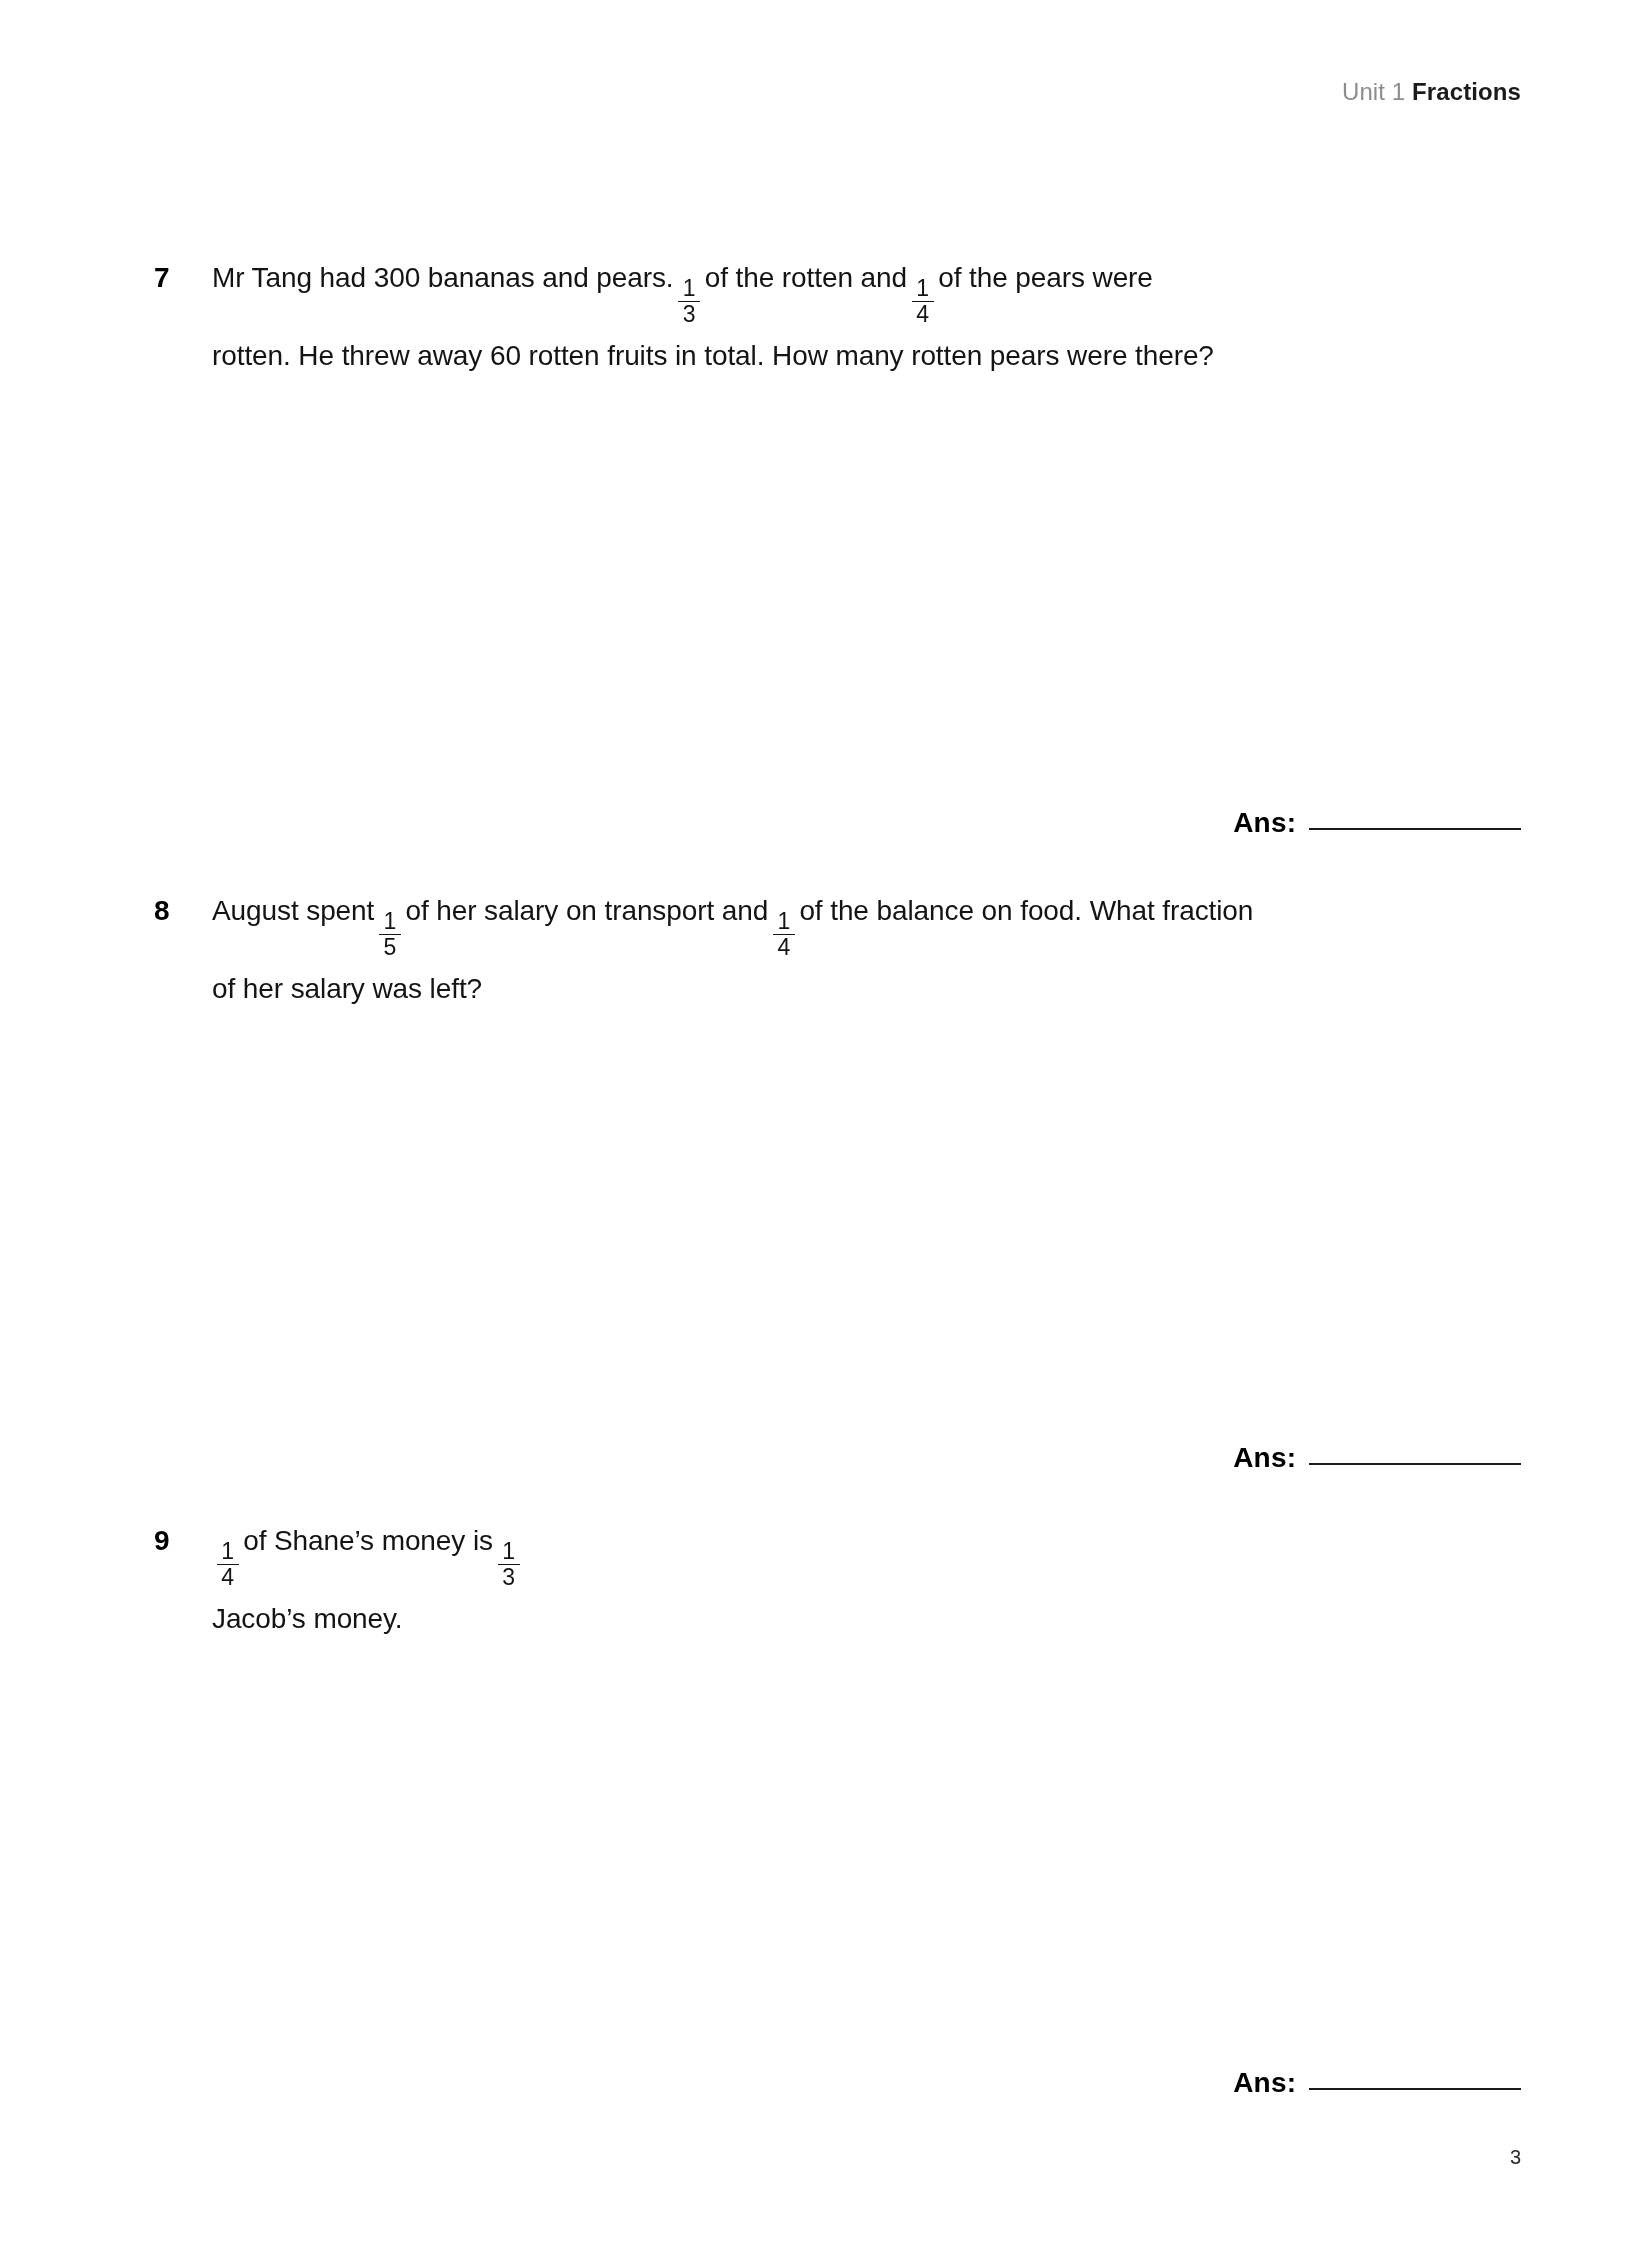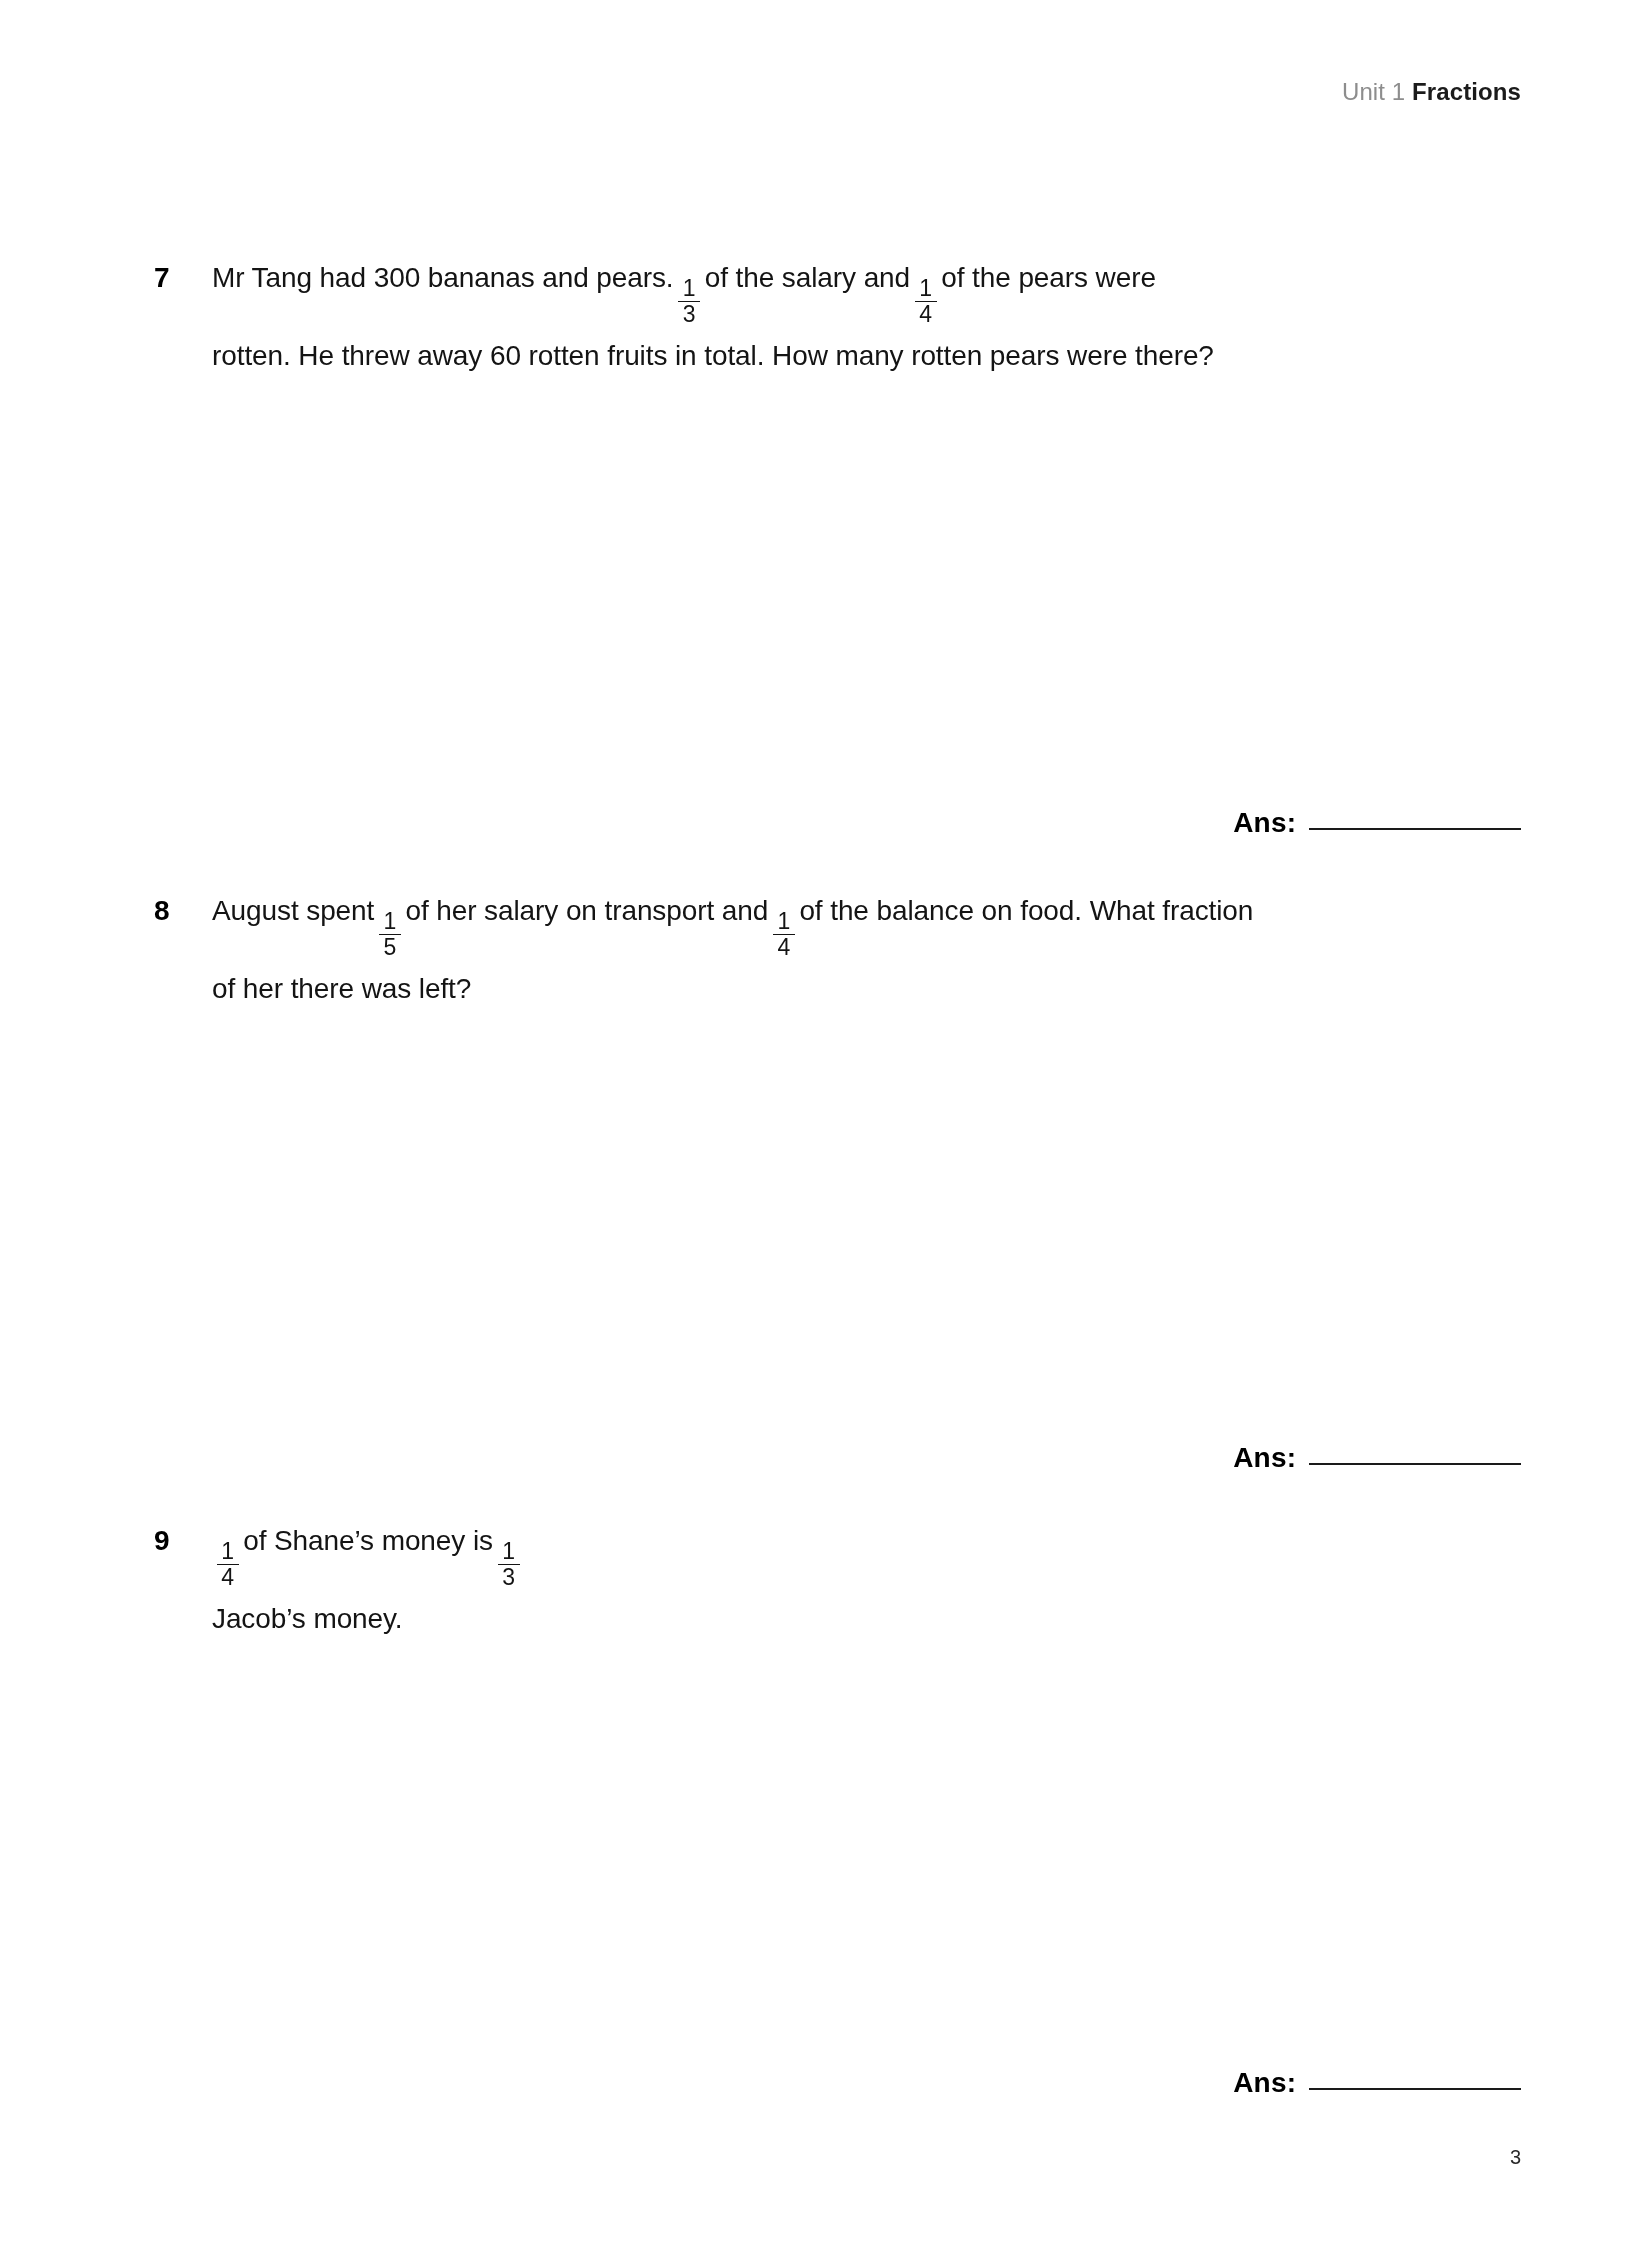--- a/index.html
+++ b/index.html
@@ -138,21 +138,21 @@
     <span class="topic">Fractions</span>
   </div>
 
   <div class="question" style="top:249px;">
     <div class="q-num">7</div>
     <div class="q-body">
       <span class="q-line"><span>Mr Tang had 300 bananas and pears.</span><span class="frac">
             <span class="num">1</span>
             <span class="bar"></span>
             <span class="den">3</span>
-          </span><span>of the salary and</span><span class="frac">
+          </span><span>of the rotten and</span><span class="frac">
             <span class="num">1</span>
             <span class="bar"></span>
             <span class="den">4</span>
           </span><span>of the pears were</span></span>
       <span class="q-line">rotten. He threw away 60 rotten fruits in total. How many rotten pears were there?</span>
     </div>
   </div>
 
   <div class="ans" style="top:807px;">
     <span class="ans-label">Ans:</span>
@@ -164,21 +164,21 @@
     <div class="q-body">
       <span class="q-line"><span>August spent</span><span class="frac">
             <span class="num">1</span>
             <span class="bar"></span>
             <span class="den">5</span>
           </span><span>of her salary on transport and</span><span class="frac">
             <span class="num">1</span>
             <span class="bar"></span>
             <span class="den">4</span>
           </span><span>of the balance on food. What fraction</span></span>
-      <span class="q-line">of her there was left?</span>
+      <span class="q-line">of her salary was left?</span>
     </div>
   </div>
 
   <div class="ans" style="top:1442px;">
     <span class="ans-label">Ans:</span>
     <span class="ans-rule"></span>
   </div>
 
   <div class="question" style="top:1512px;">
     <div class="q-num">9</div>

